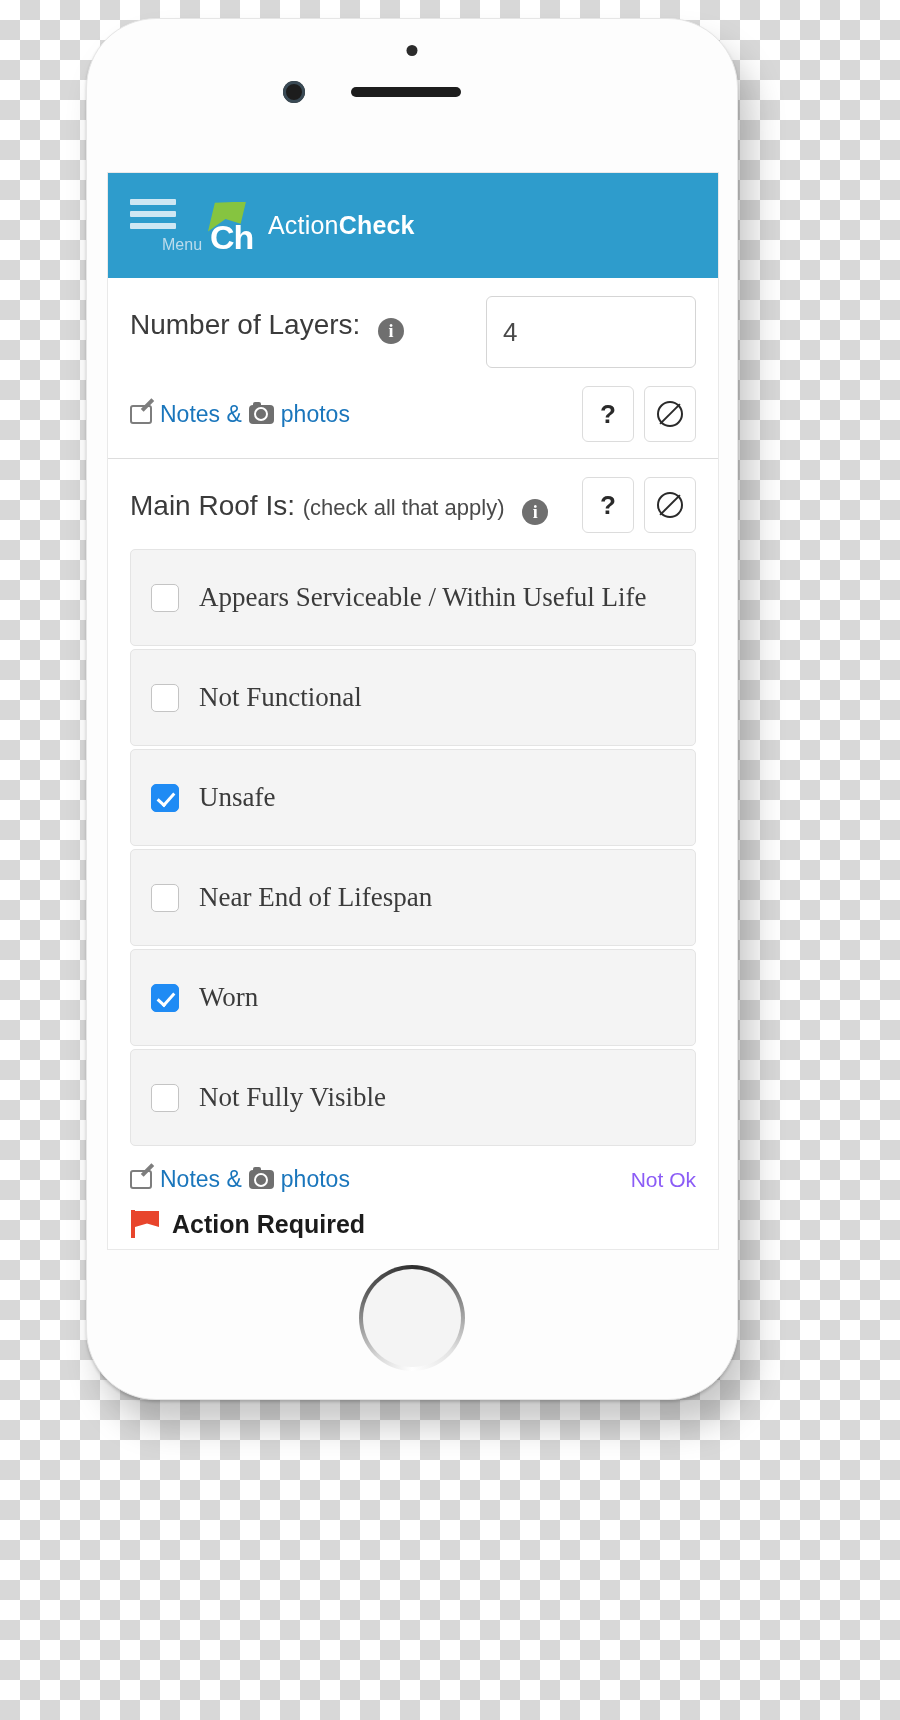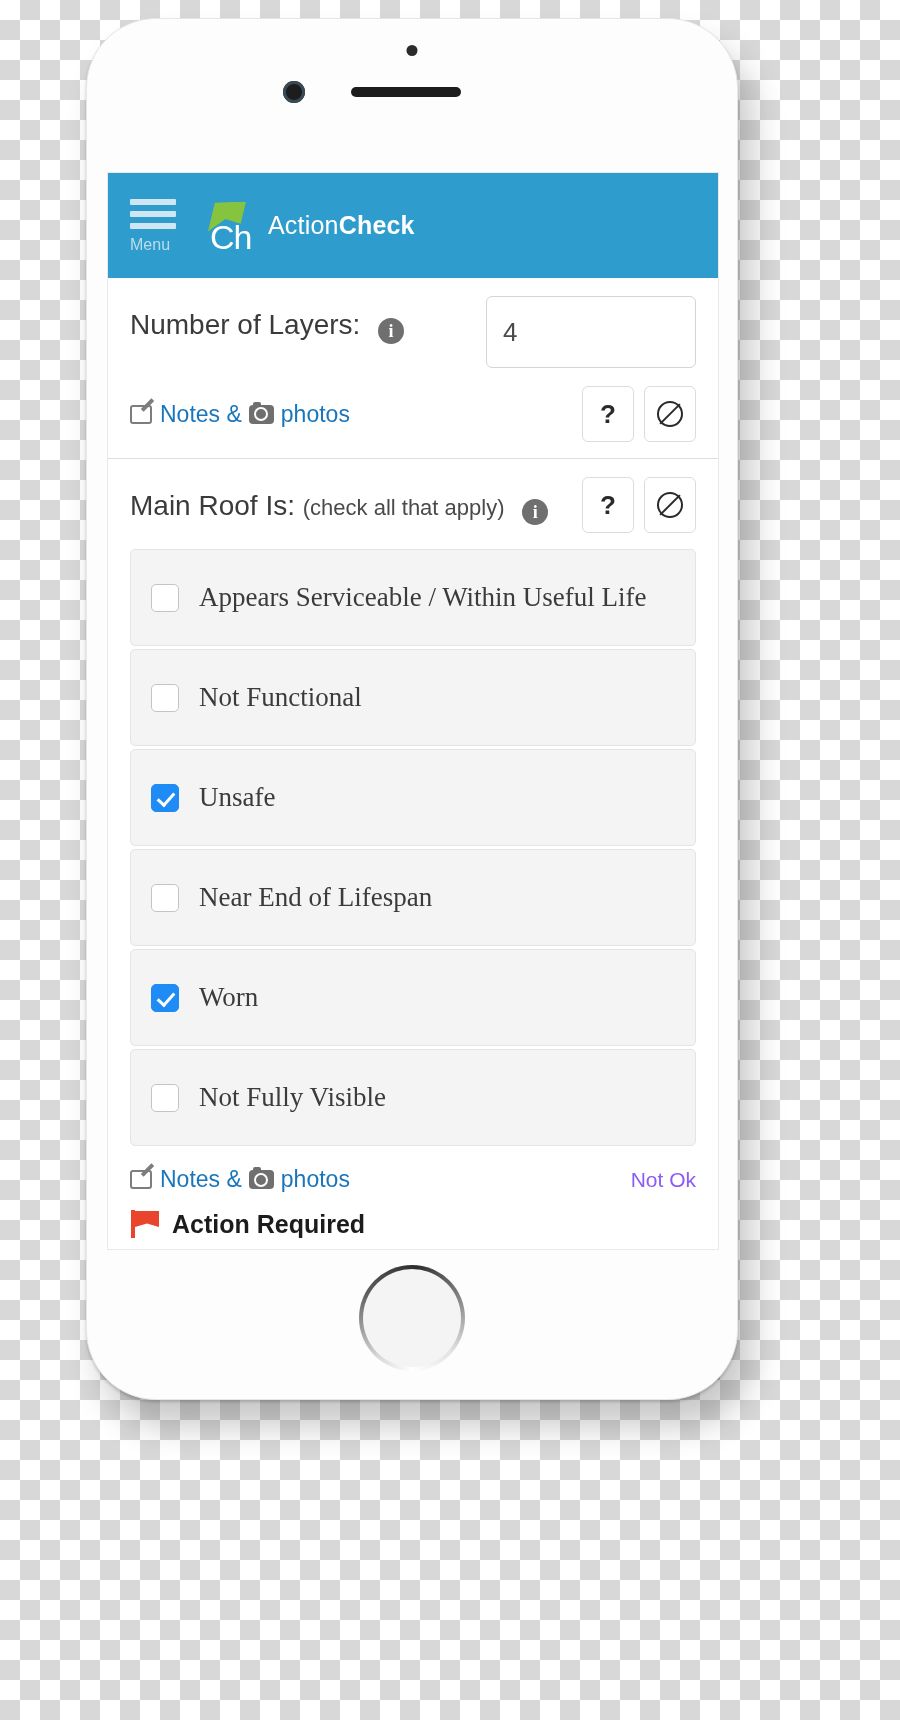--- a/index.html
+++ b/index.html
@@ -125,20 +125,21 @@
     height: 6px;
     border-radius: 1px;
     background: #cfe7f3;
     margin-bottom: 6px;
   }
   .menu-label {
     font-size: 16px;
     color: #bcdcec;
     line-height: 1;
     margin-top: 2px;
+    margin-left: 32px;
   }
 
   .brand-logo {
     position: relative;
     width: 52px;
     height: 52px;
     margin-right: 12px;
   }
   .brand-logo .leaf {
     position: absolute;
@@ -147,21 +148,21 @@
     width: 38px;
     height: 30px;
     background: #86c440;
     clip-path: polygon(18% 4%, 100% 0%, 86% 74%, 46% 58%, 0% 100%);
   }
   .brand-logo .ch {
     position: absolute;
     left: 6px;
     bottom: -2px;
     font-size: 34px;
-    font-weight: normal;
+    font-weight: bold;
     color: #ffffff;
     letter-spacing: -1px;
     line-height: 1;
     margin-top: 24px;
   }
 
   .brand-name {
     font-size: 25px;
     color: #ffffff;
     letter-spacing: 0.2px;

